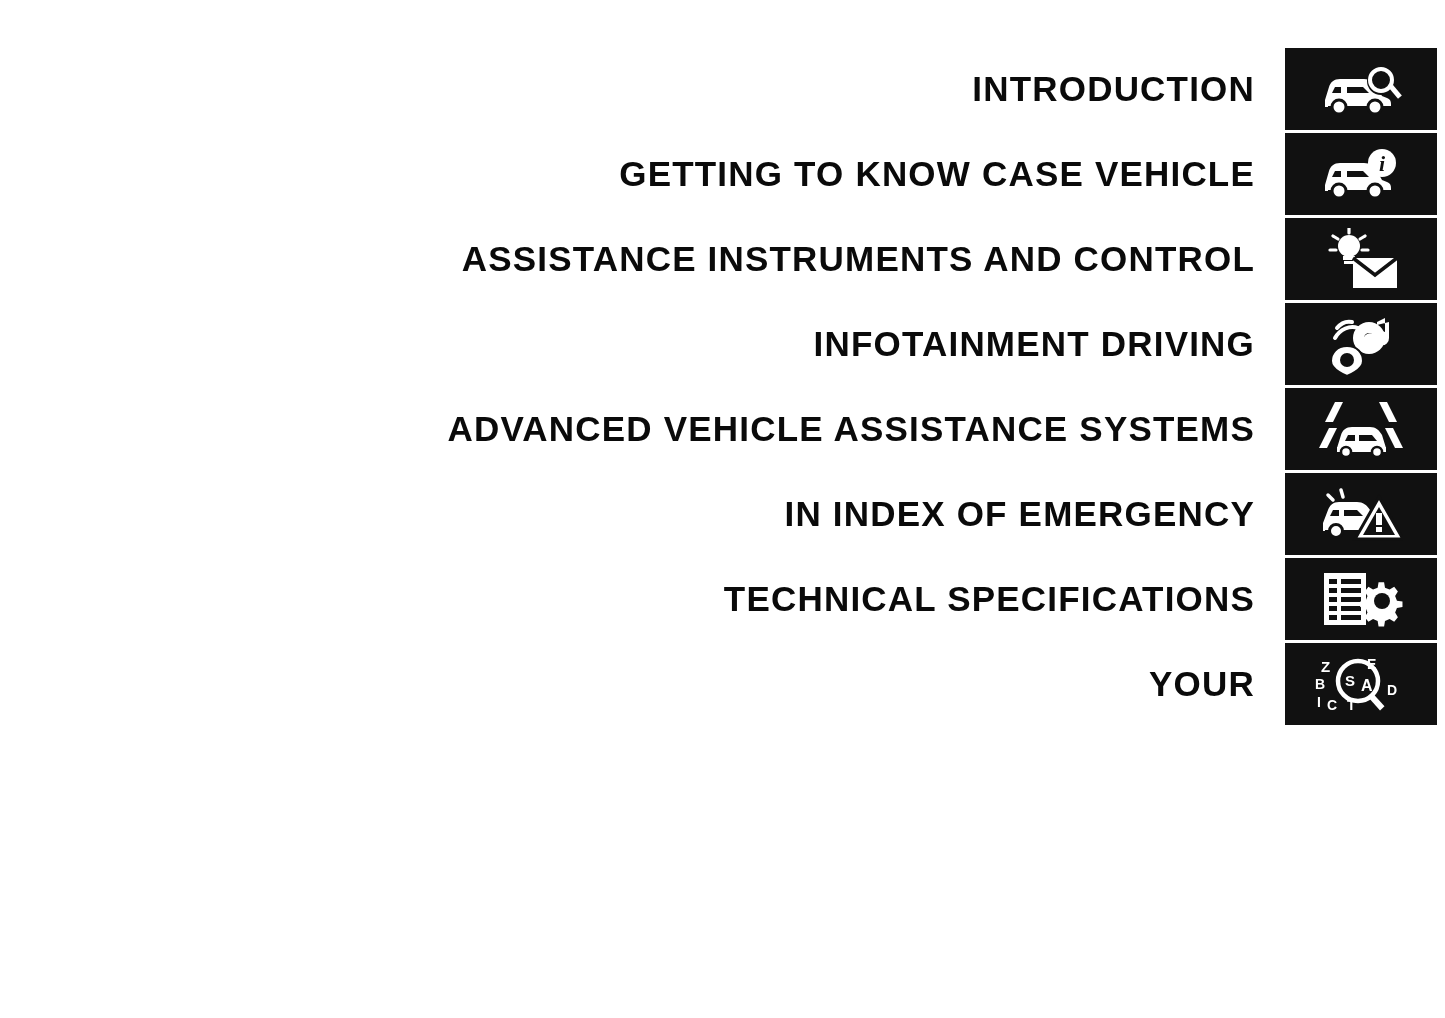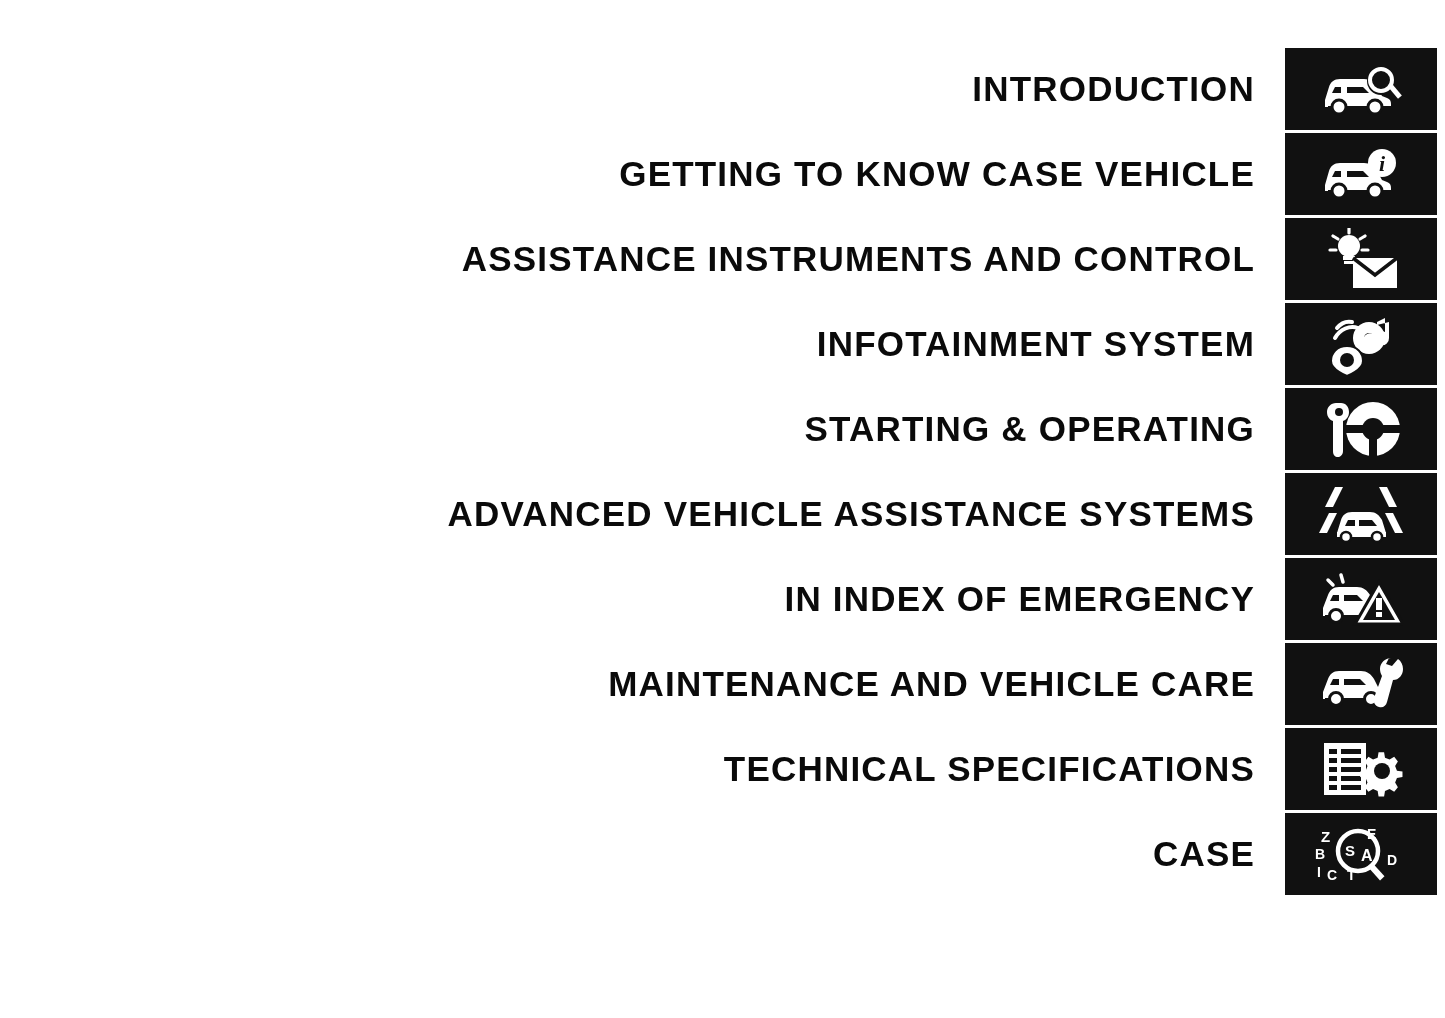--- a/index.html
+++ b/index.html
@@ -118,53 +118,38 @@
               <line x1="49" y1="22" x2="43" y2="22"></line>
             </g>
             <rect x="34" y="30" width="44" height="30" fill="#fff"></rect>
             <path d="M34 30 L56 47 L78 30" fill="none" stroke="#111" stroke-width="3.5"></path>
           </svg>
         </span>
       </div>
     </div>
 
     <div class="toc-row">
-      <div class="toc-label">INFOTAINMENT SYSTEM</div>
+      <div class="toc-label">INFOTAINMENT DRIVING</div>
       <div class="toc-tab">
         <span>
           <svg class="icon-svg" width="84" height="64" viewBox="0 0 84 64" fill="none">
             <g fill="none" stroke="#fff" stroke-width="4" stroke-linecap="round">
               <path d="M18 16 C22 11 28 9 33 10"></path>
               <path d="M16 26 C21 17 31 13 39 16"></path>
             </g>
             <circle cx="50" cy="26" r="16" fill="#fff"></circle>
             <circle cx="50" cy="26" r="5" fill="#111"></circle>
             <path d="M58 10 L58 28 A7 7 0 1 1 54 22 L54 14 L70 10 L70 26 A7 7 0 1 1 66 20 L66 6 Z" fill="#fff"></path>
             <path d="M28 34 C18 34 12 41 12 49 C12 58 28 64 28 64 C28 64 44 58 44 49 C44 41 38 34 28 34 Z" fill="#fff" stroke="#111" stroke-width="2"></path>
             <circle cx="28" cy="48" r="7" fill="#111"></circle>
           </svg>
         </span>
       </div>
     </div>
 
-    <div class="toc-row">
-      <div class="toc-label">STARTING &amp; OPERATING</div>
-      <div class="toc-tab">
-        <span>
-          <svg class="icon-svg" width="84" height="60" viewBox="0 0 84 60" fill="none">
-            <path d="M14 4 C19 4 22 8 22 13 C22 18 19 21 16 22 L16 52 C16 56 13 58 11 58 C8 58 6 56 6 52 L6 22 C3 21 0 18 0 13 C0 8 4 4 9 4 Z" transform="translate(8,0)" fill="#fff"></path>
-            <circle cx="12" cy="13" r="4" fill="#111" transform="translate(8,0)"></circle>
-            <circle cx="54" cy="30" r="27" fill="#fff"></circle>
-            <circle cx="54" cy="30" r="11" fill="#111"></circle>
-            <rect x="27" y="26" width="54" height="8" fill="#111"></rect>
-            <rect x="50" y="38" width="8" height="20" fill="#111"></rect>
-          </svg>
-        </span>
-      </div>
-    </div>
 
     <div class="toc-row">
       <div class="toc-label">ADVANCED VEHICLE ASSISTANCE SYSTEMS</div>
       <div class="toc-tab">
         <span>
           <svg class="icon-svg" width="84" height="62" viewBox="0 0 84 62" fill="none">
             <g fill="#fff">
               <path d="M16 4 L24 4 L14 24 L6 24 Z"></path>
               <path d="M10 30 L18 30 L8 50 L0 50 Z"></path>
               <path d="M60 4 L68 4 L78 24 L70 24 Z"></path>
@@ -200,36 +185,20 @@
             </g>
             <path d="M60 12 L84 54 L36 54 Z" fill="#fff" stroke="#111" stroke-width="3"></path>
             <path d="M60 22 L76 50 L44 50 Z" fill="#111"></path>
             <rect x="57" y="28" width="6" height="12" fill="#fff"></rect>
             <rect x="57" y="42" width="6" height="5" fill="#fff"></rect>
           </svg>
         </span>
       </div>
     </div>
 
-    <div class="toc-row">
-      <div class="toc-label">MAINTENANCE AND VEHICLE CARE</div>
-      <div class="toc-tab">
-        <span>
-          <svg class="icon-svg" width="84" height="56" viewBox="0 0 84 56" fill="none">
-            <path d="M4 36 L9 23 C11 18 14 15 20 15 L42 15 C48 15 52 18 55 23 L59 31 L63 33 C66 34 67 36 67 39 L67 43 L4 43 Z" fill="#fff"></path>
-            <rect x="6" y="42" width="61" height="4" fill="#111"></rect>
-            <circle cx="17" cy="43" r="6.5" fill="#fff" stroke="#111" stroke-width="3"></circle>
-            <circle cx="52" cy="43" r="6.5" fill="#fff" stroke="#111" stroke-width="3"></circle>
-            <path d="M14 23 L20 23 L20 29 L11 29 Z" fill="#111"></path>
-            <path d="M25 23 L41 23 L47 29 L25 29 Z" fill="#111"></path>
-            <path d="M72 2 C66 2 61 7 61 13 C61 16 62 18 63 20 L55 42 C54 46 56 50 60 51 C64 52 67 50 68 46 L74 24 C80 24 84 19 84 13 C84 9 82 5 79 3 L73 10 L67 8 L70 2 Z" fill="#fff"></path>
-          </svg>
-        </span>
-      </div>
-    </div>
 
     <div class="toc-row">
       <div class="toc-label">TECHNICAL SPECIFICATIONS</div>
       <div class="toc-tab">
         <span>
           <svg class="icon-svg" width="84" height="62" viewBox="0 0 84 62" fill="none">
             <rect x="4" y="4" width="44" height="54" fill="#fff" stroke="#111" stroke-width="2"></rect>
             <g fill="#111">
               <rect x="10" y="11" width="8" height="5"></rect>
               <rect x="10" y="20" width="8" height="5"></rect>
@@ -243,21 +212,21 @@
               <rect x="22" y="47" width="20" height="5"></rect>
             </g>
             <path d="M62 16 L68 16 L69 22 L74 24 L79 21 L83 26 L80 31 L82 36 L88 37 L88 43 L82 44 L80 49 L83 54 L79 59 L74 56 L69 58 L68 64 L62 64 L61 58 L56 56 L51 59 L47 54 L50 49 L48 44 L42 43 L42 37 L48 36 L50 31 L47 26 L51 21 L56 24 L61 22 Z" fill="#fff" transform="translate(-3,-6) scale(0.92) translate(6,6)"></path>
             <circle cx="63" cy="33" r="8" fill="#111"></circle>
           </svg>
         </span>
       </div>
     </div>
 
     <div class="toc-row">
-      <div class="toc-label">CASE</div>
+      <div class="toc-label">YOUR</div>
       <div class="toc-tab">
         <span>
           <svg class="icon-svg" width="100" height="62" viewBox="0 0 100 62" fill="none">
             <g fill="#fff" font-family="Liberation Sans, sans-serif" font-weight="bold">
               <text x="10" y="19" font-size="15">Z</text>
               <text x="4" y="36" font-size="14">B</text>
               <text x="6" y="54" font-size="14">I</text>
               <text x="16" y="57" font-size="14">C</text>
               <text x="36" y="57" font-size="14">T</text>
               <text x="50" y="38" font-size="16">A</text>

